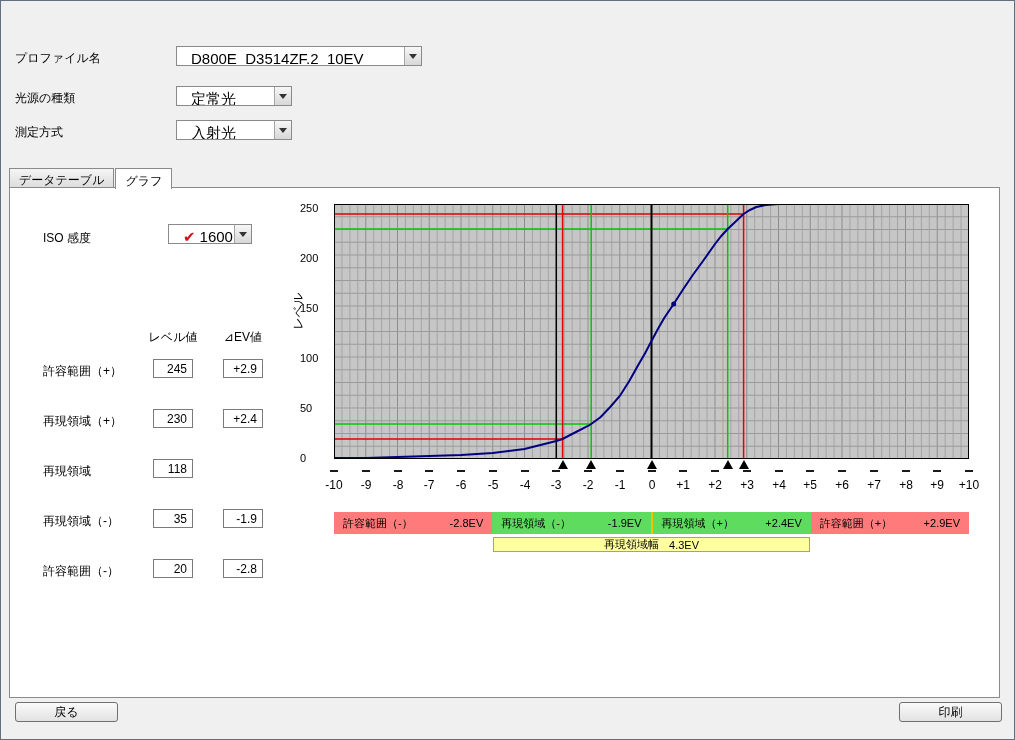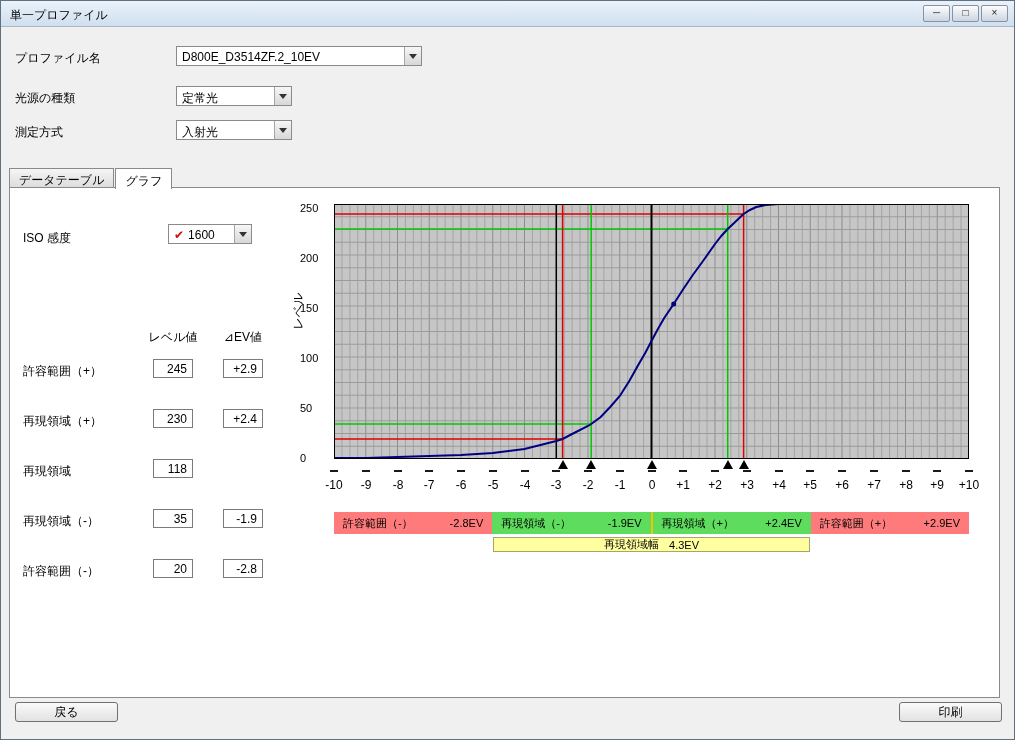--- a/index.html
+++ b/index.html
@@ -14,33 +14,33 @@
     background:linear-gradient(#eaf2fa,#cfdfef);border-bottom:1px solid #a8b6c6;}
   .titlebar .title{position:absolute;left:9px;top:6px;font-size:12px;}
   .win-controls{position:absolute;right:6px;top:4px;display:flex;gap:2px;}
   .win-btn{width:27px;height:17px;border:1px solid #8494a6;border-radius:2px;
     background:linear-gradient(#fdfdfe,#ccd5e0);font-size:10px;line-height:14px;
     text-align:center;color:#222;cursor:default;}
   
   .form-label{position:absolute;left:14px;font-size:12px;}
   .combo{position:absolute;height:20px;border:1px solid #8a8a8a;background:#fff;
     display:flex;align-items:stretch;}
-  .combo-text{flex:1;font-size:12px;padding:3px 4px 0 5px;white-space:nowrap;overflow:hidden;}
+  .combo-text{flex:1;font-size:15px;padding:3px 4px 0 14px;white-space:nowrap;overflow:hidden;}
   .combo-btn{width:17px;border-left:1px solid #a5a5a5;
     background:linear-gradient(#f7f7f7,#d7d7d7);display:flex;align-items:center;justify-content:center;}
   .arrow-down{width:0;height:0;border-left:4px solid transparent;border-right:4px solid transparent;border-top:5px solid #333;}
   .check{color:#cc1111;font-weight:bold;margin-right:4px;}
   
   .tabs{position:absolute;left:8px;top:167px;display:flex;align-items:flex-start;z-index:4;}
   .tab{font-size:12px;height:19px;padding:3px 9px 0;border:1px solid #8a8a8a;border-bottom:none;
     background:linear-gradient(#f5f5f5,#dddddd);margin-right:1px;margin-bottom:2px;}
   .tab.active{height:21px;padding-top:4px;margin-bottom:0;background:#fff;position:relative;z-index:5;}
   .panel{position:absolute;left:8px;top:186px;width:991px;height:511px;background:#fff;border:1px solid #8a8a8a;}
   
-  .panel-label{position:absolute;font-size:12px;}
+  .panel-label{position:absolute;font-size:12px;margin-left:20px;}
   .col-header{position:absolute;font-size:12px;width:56px;text-align:center;}
   .value-box{position:absolute;width:40px;height:19px;border:1px solid #7b7b7b;background:#fff;
     font-size:12px;text-align:right;padding:2px 5px 4px 0;}
   
   .y-axis-title{position:absolute;left:260px;top:303px;width:72px;height:14px;font-size:12px;
     text-align:center;transform:rotate(-90deg);}
   .plot-svg{position:absolute;left:333px;top:203px;background:#c6c6c6;}
   .axes{position:absolute;left:0;top:0;width:100%;height:100%;pointer-events:none;}
   .xtick-dash{position:absolute;top:469px;width:8px;height:2px;background:#1a1a1a;}
   .xtick-label{position:absolute;top:477px;width:30px;text-align:center;font-size:12px;}
@@ -59,28 +59,20 @@
     display:flex;justify-content:center;align-items:center;gap:10px;font-size:11px;}
   
   .btn{position:absolute;top:701px;width:103px;height:20px;border:1px solid #707070;border-radius:3px;
     background:linear-gradient(#fafafa,#e2e2e2);font-size:12px;text-align:center;line-height:18px;cursor:default;}
 </style>
 </head>
 <body>
 
 <div class="window">
 
-  <div class="titlebar">
-    <div class="title">単一プロファイル</div>
-    <div class="win-controls">
-      <div class="win-btn"><span>─</span></div>
-      <div class="win-btn"><span>□</span></div>
-      <div class="win-btn"><span>×</span></div>
-    </div>
-  </div>
 
   <div class="form-label" style="top:49px">プロファイル名</div>
   <div class="combo" style="left:175px;top:45px;width:246px">
     <div class="combo-text">D800E_D3514ZF.2_10EV</div>
     <div class="combo-btn">
         <span class="arrow-down"></span>
       </div>
   </div>
 
   <div class="form-label" style="top:89px">光源の種類</div>

